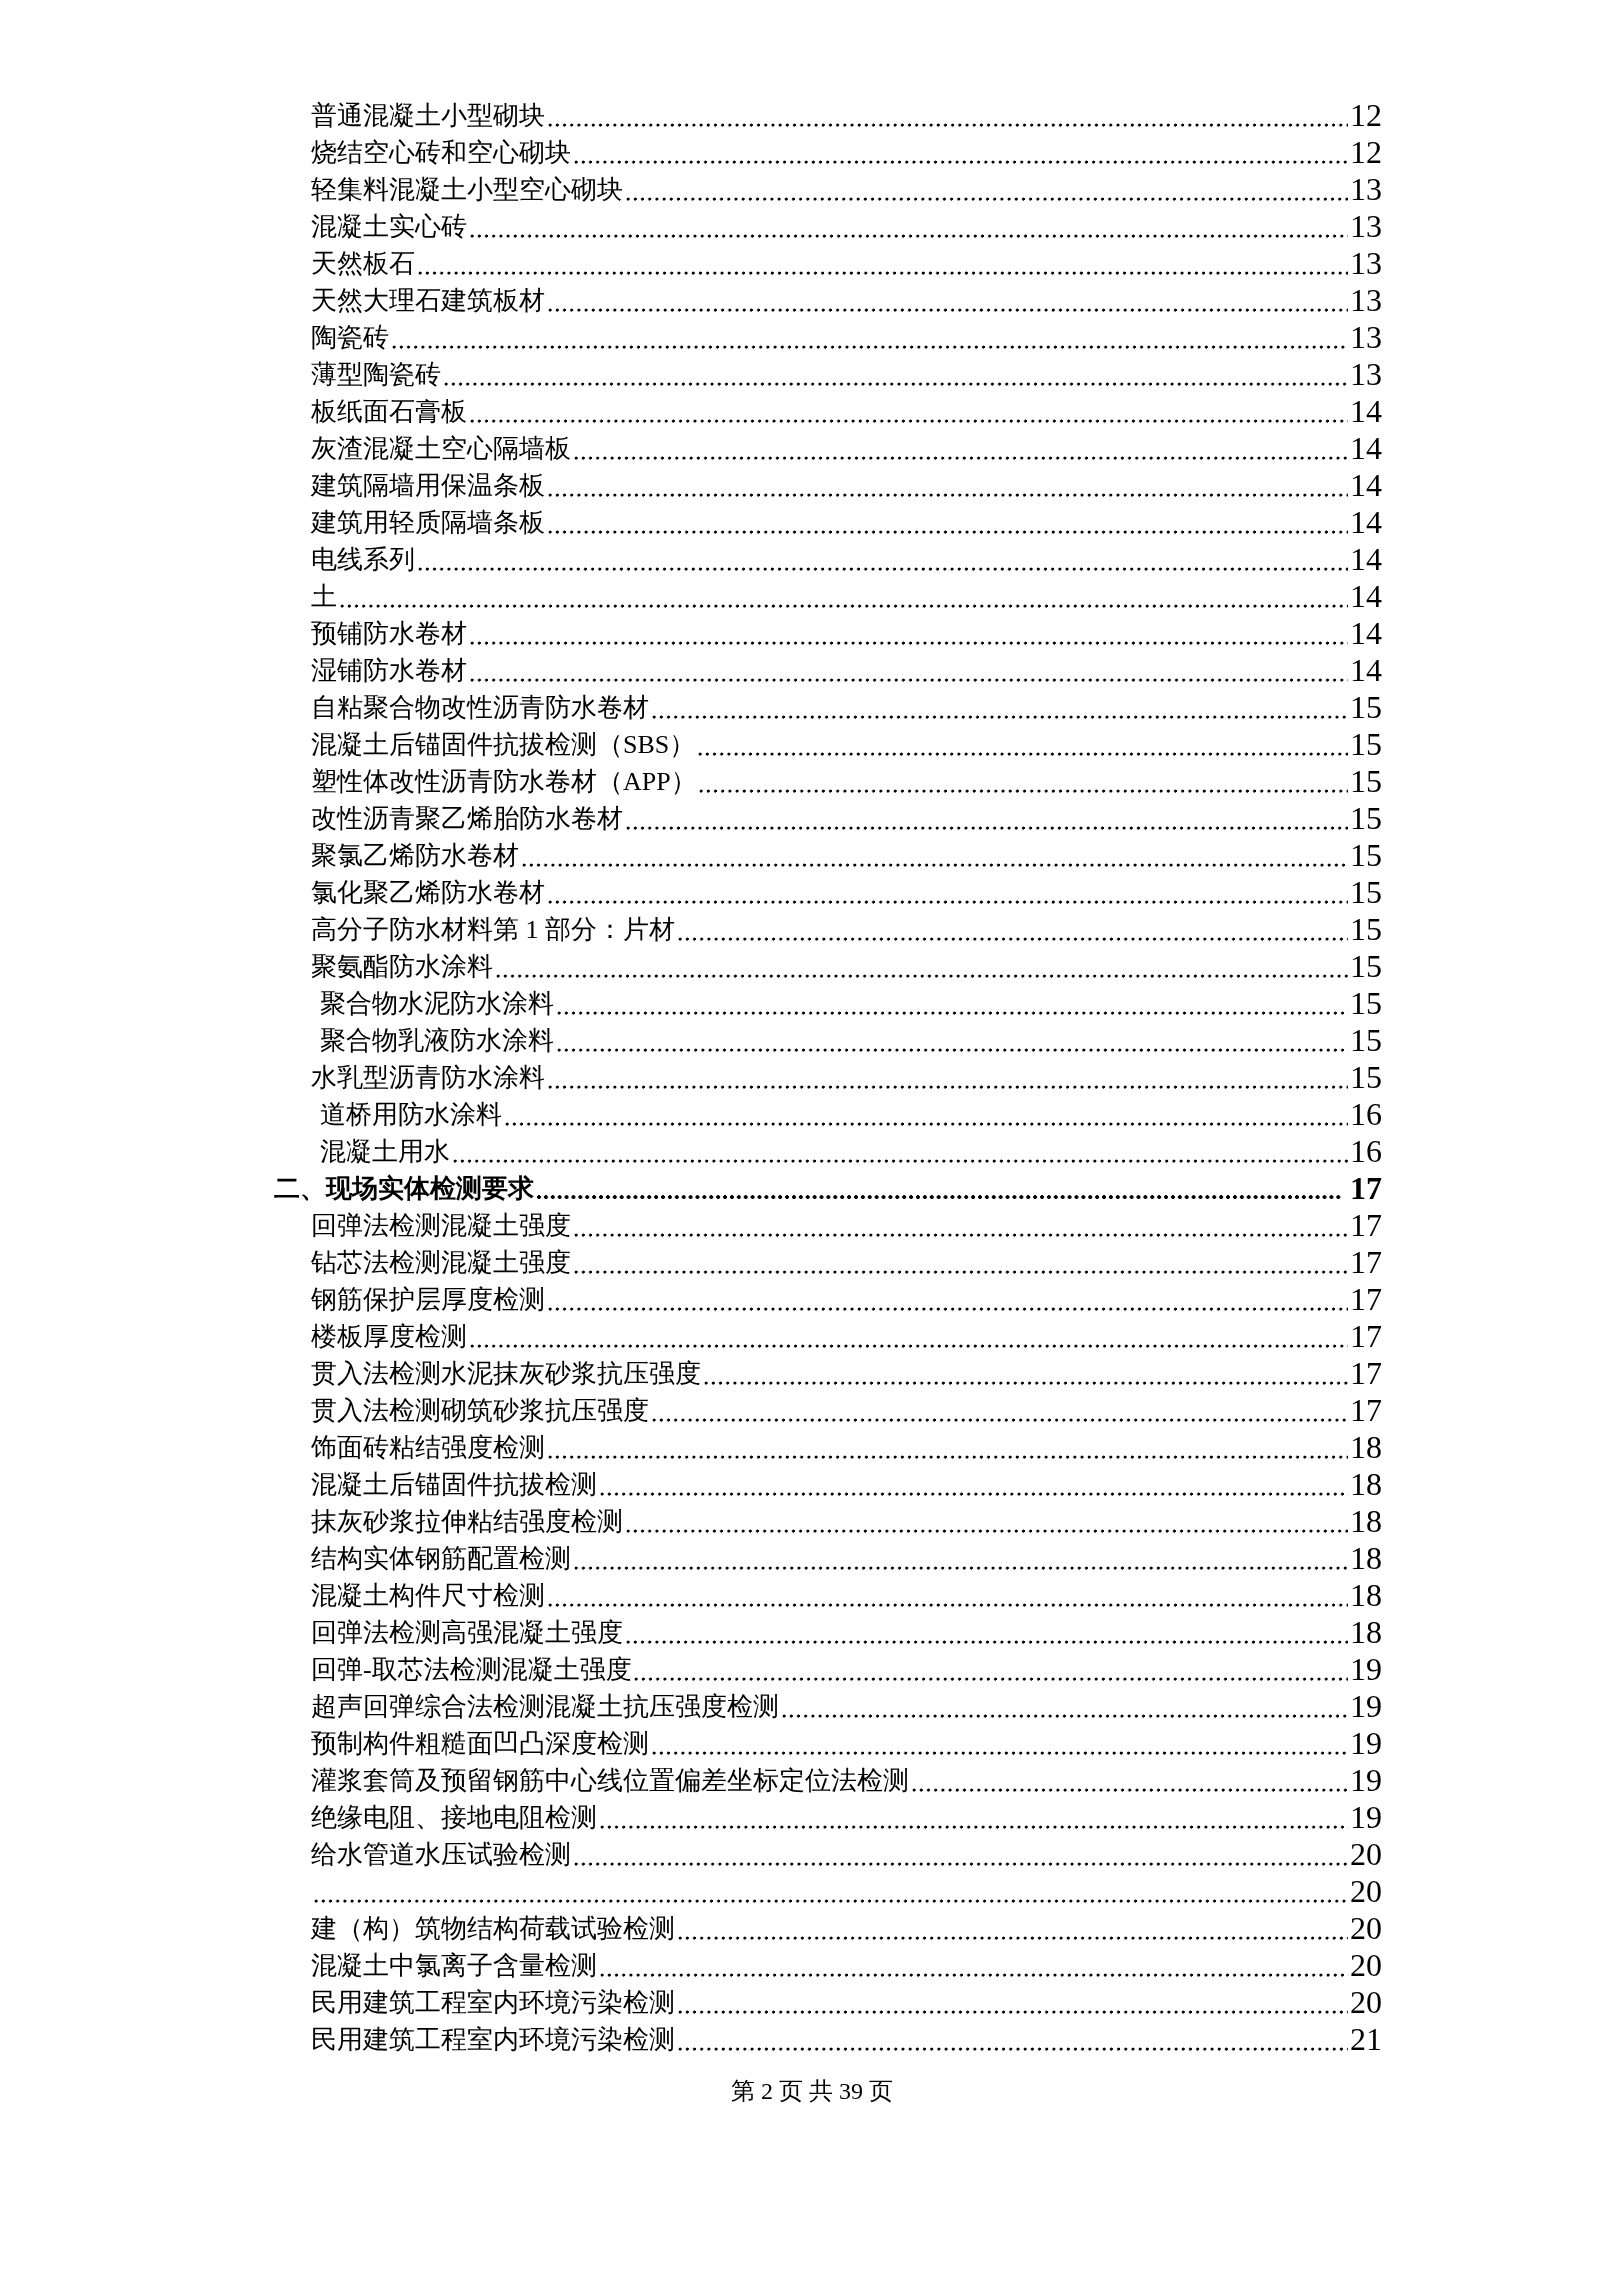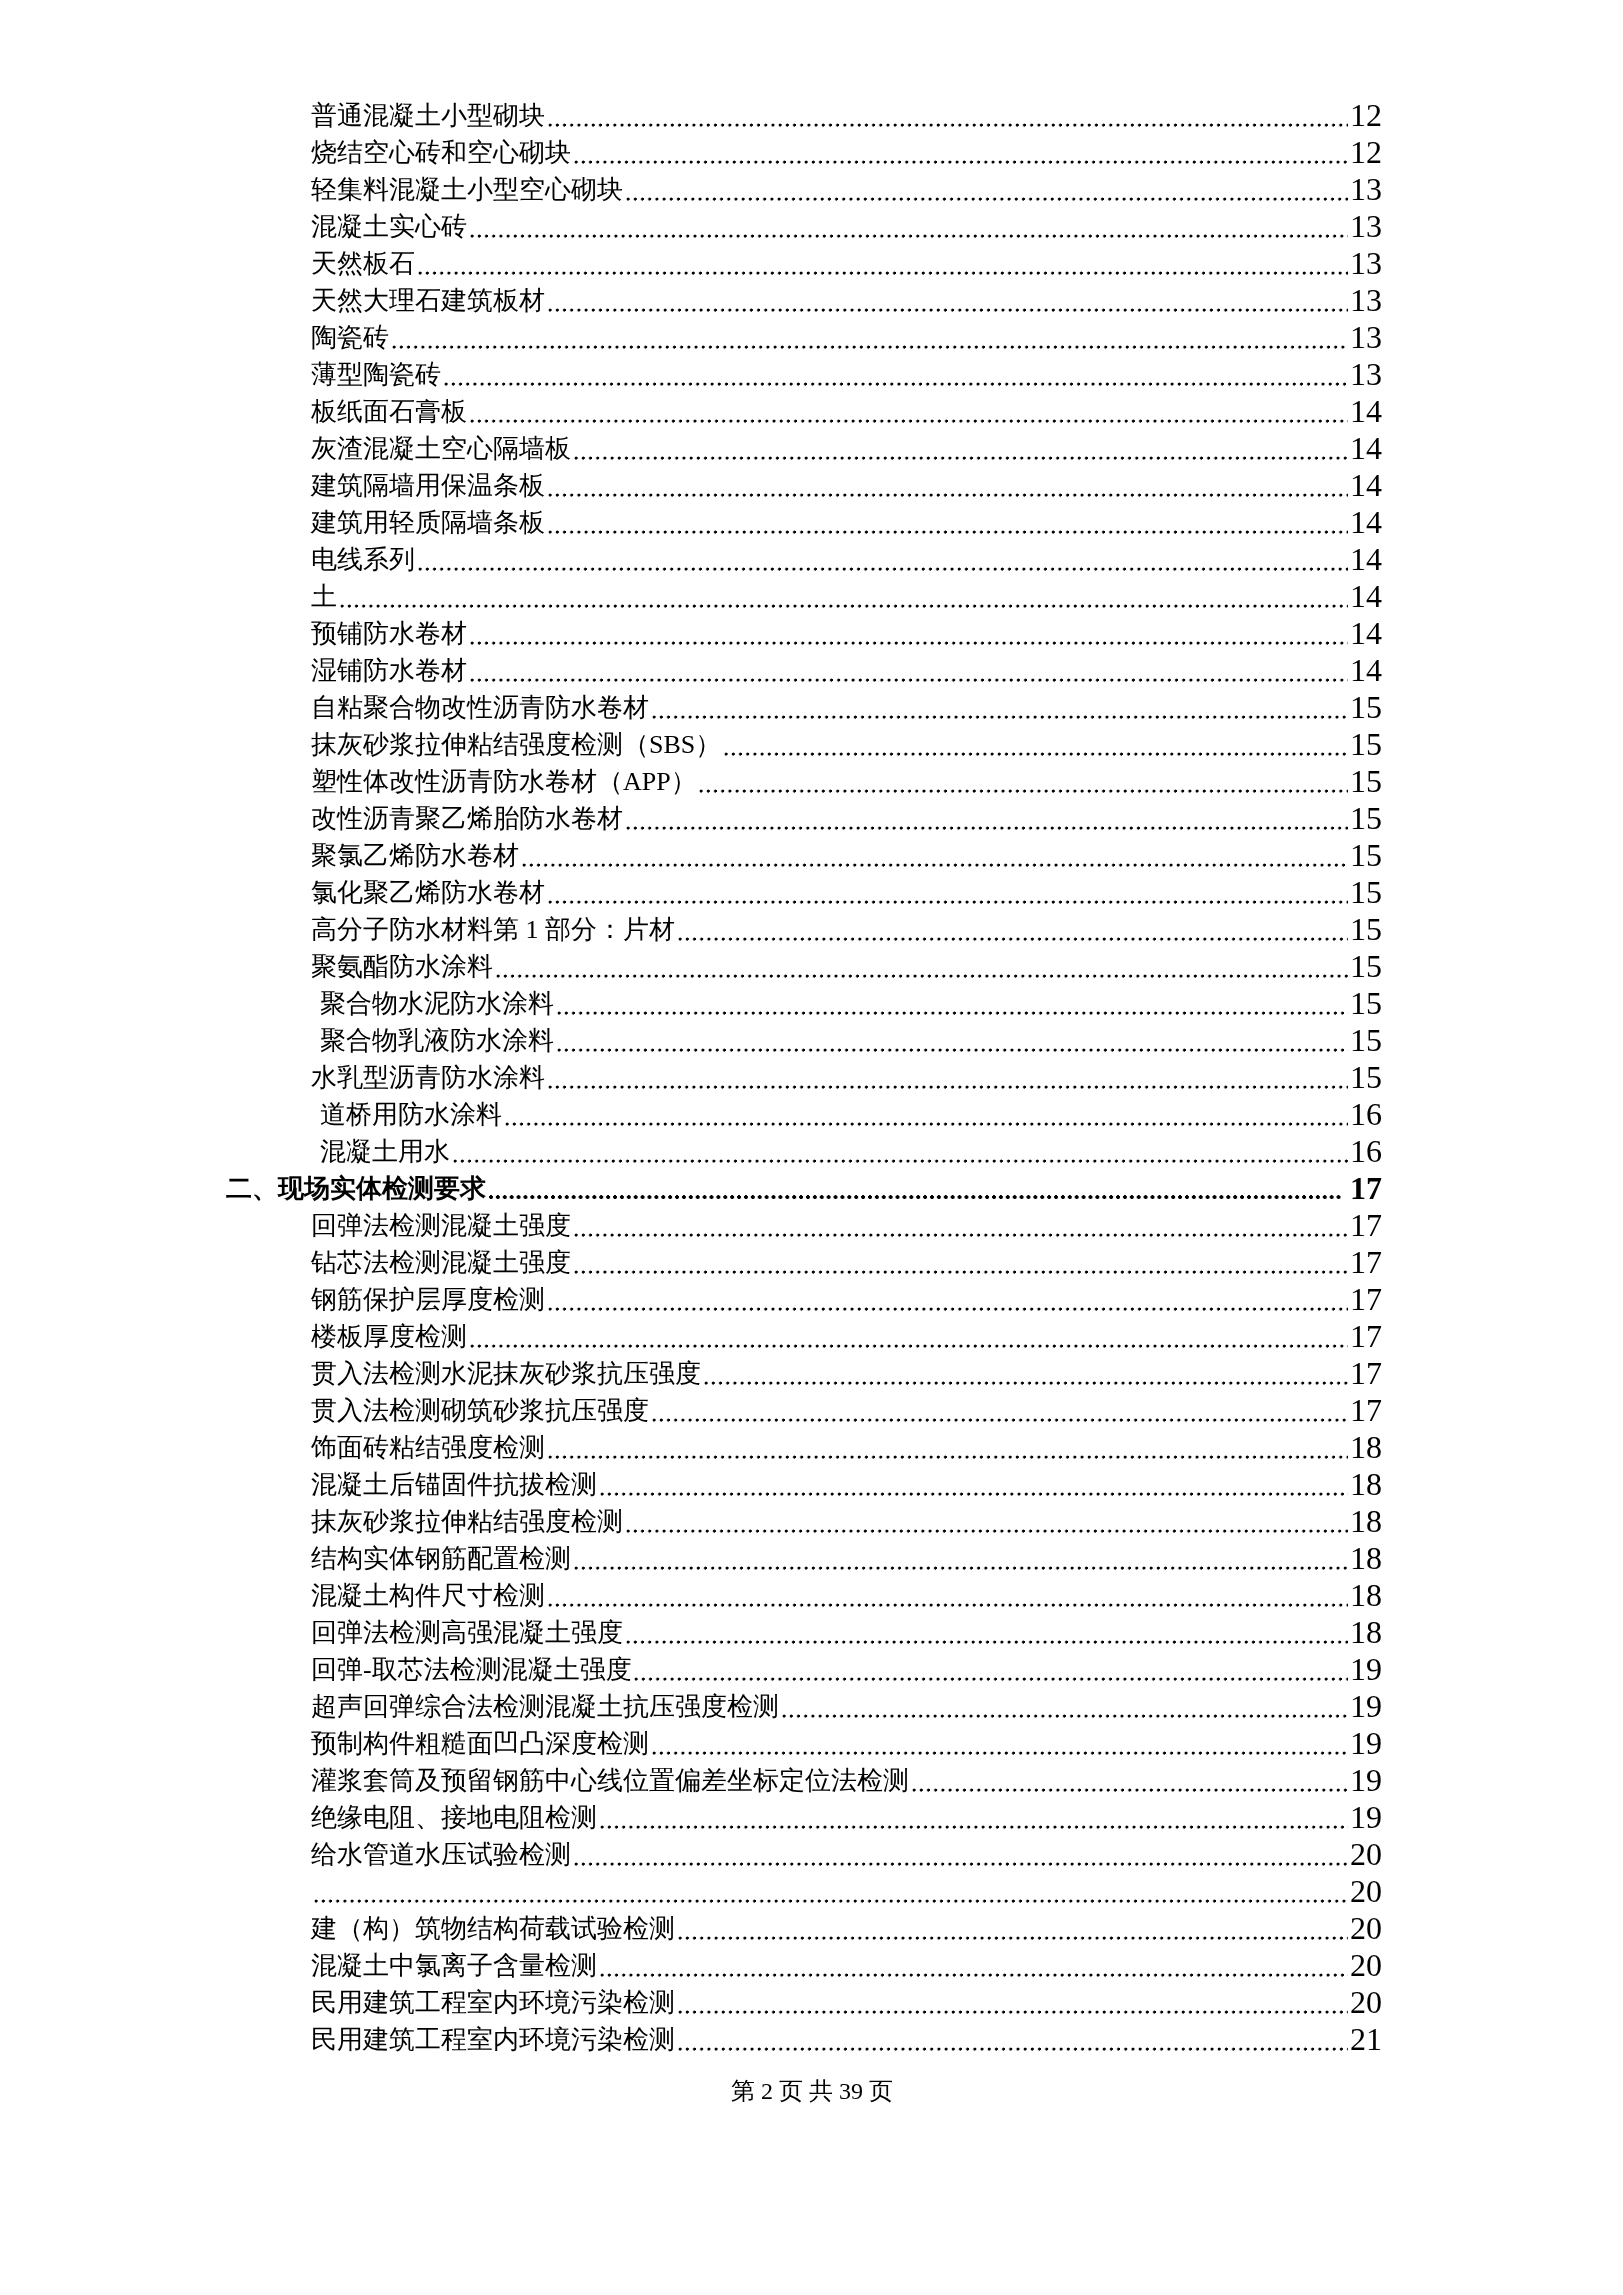--- a/index.html
+++ b/index.html
@@ -50,20 +50,21 @@
   .row .num {
     flex: 0 0 auto;
     white-space: nowrap;
     line-height: 37px;
     font-size: 32px;
   }
   .row.item-indent { padding-left: 94px; }
   .row.section {
     padding-left: 0;
     font-weight: 700;
+    margin-left: 48px;
   }
   .row.section .leader::after {
     background-image: radial-gradient(circle at 2px 2px, #000 1.7px, transparent 2px);
     background-size: 6.9px 4.6px;
     height: 4.6px;
     right: 7.9px;
   }
   .footer {
     position: absolute;
     top: 2078px;
@@ -159,21 +160,21 @@
     <span class="label">湿铺防水卷材</span>
     <span class="leader"></span>
     <span class="num">14</span>
   </div>
       <div class="row item">
     <span class="label">自粘聚合物改性沥青防水卷材</span>
     <span class="leader"></span>
     <span class="num">15</span>
   </div>
       <div class="row item">
-    <span class="label">抹灰砂浆拉伸粘结强度检测（SBS）</span>
+    <span class="label">混凝土后锚固件抗拔检测（SBS）</span>
     <span class="leader"></span>
     <span class="num">15</span>
   </div>
       <div class="row item">
     <span class="label">塑性体改性沥青防水卷材（APP）</span>
     <span class="leader"></span>
     <span class="num">15</span>
   </div>
       <div class="row item">
     <span class="label">改性沥青聚乙烯胎防水卷材</span>

